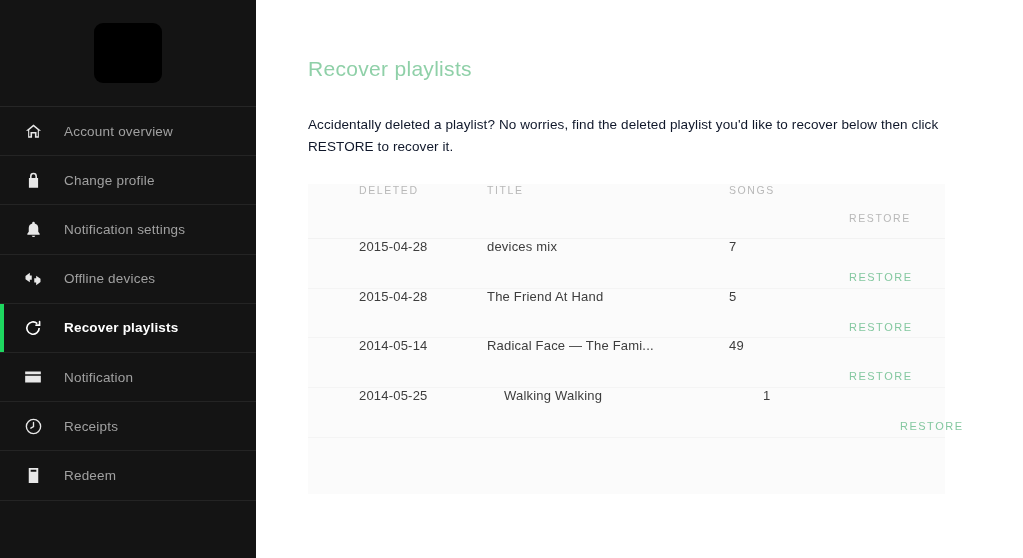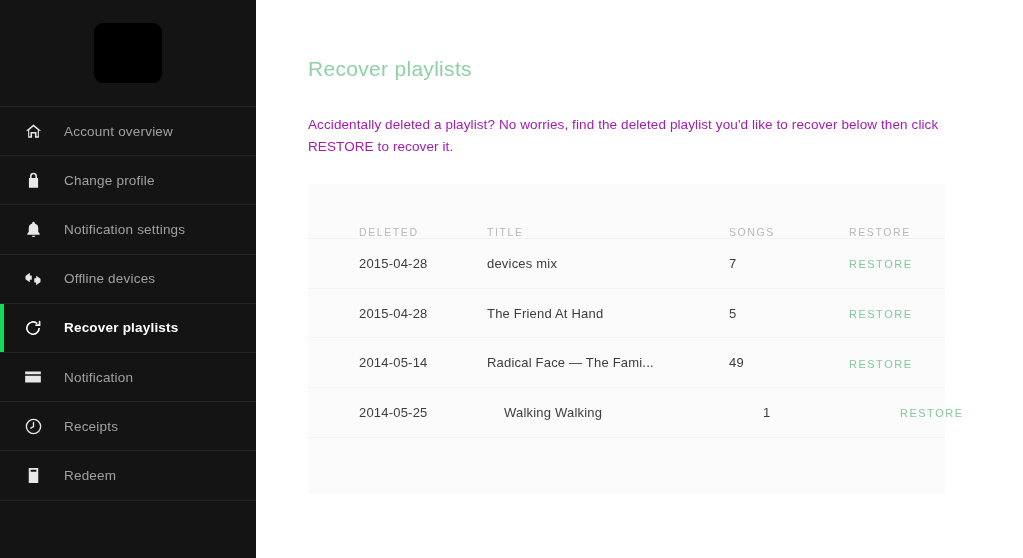--- a/index.html
+++ b/index.html
@@ -67,43 +67,43 @@
     font-size:21px;
     font-weight:normal;
     color:#8fd0a8;
     letter-spacing:.3px;
   }
   .page-desc {
     margin-top:33px;
     width:660px;
     font-size:13.5px;
     line-height:22px;
-    color:#a21caf;
+    color:#0f172a;
     letter-spacing:.1px;
   }
 
   
   .table-card {
     margin-top:26px;
     width:637px;
     background:#fbfbfb;
     padding-bottom:56px;
   }
   .trow {
-    display:flex; align-items:center;
+    display:flex; 
     height:49.7px;
     padding-left:51px;
     border-bottom:1px solid #f4f4f4;
   }
-  .trow.head { border-bottom:1px solid #f2f2f2; height:55px; align-items:flex-end; }
+  .trow.head { border-bottom:1px solid #f2f2f2; height:55px; align-items:flex-start; }
   .trow:last-child { border-bottom:1px solid #f4f4f4;gap:17px; }
   .c-deleted { width:128px; flex:0 0 128px; }
   .c-title   { width:242px; flex:0 0 242px; overflow:hidden; white-space:nowrap; text-overflow:ellipsis; padding-right:10px; }
   .c-songs   { width:120px; flex:0 0 120px; }
-  .c-restore { flex:1 1 auto; }
+  .c-restore { flex:1 1 auto;margin-top:28px; }
 
   .th {
     font-size:10.5px;
     color:#b8b8b8;
     letter-spacing:1.6px;
     text-transform:uppercase;
   }
   .td {
     font-size:13px;
     color:#3d3d3d;

